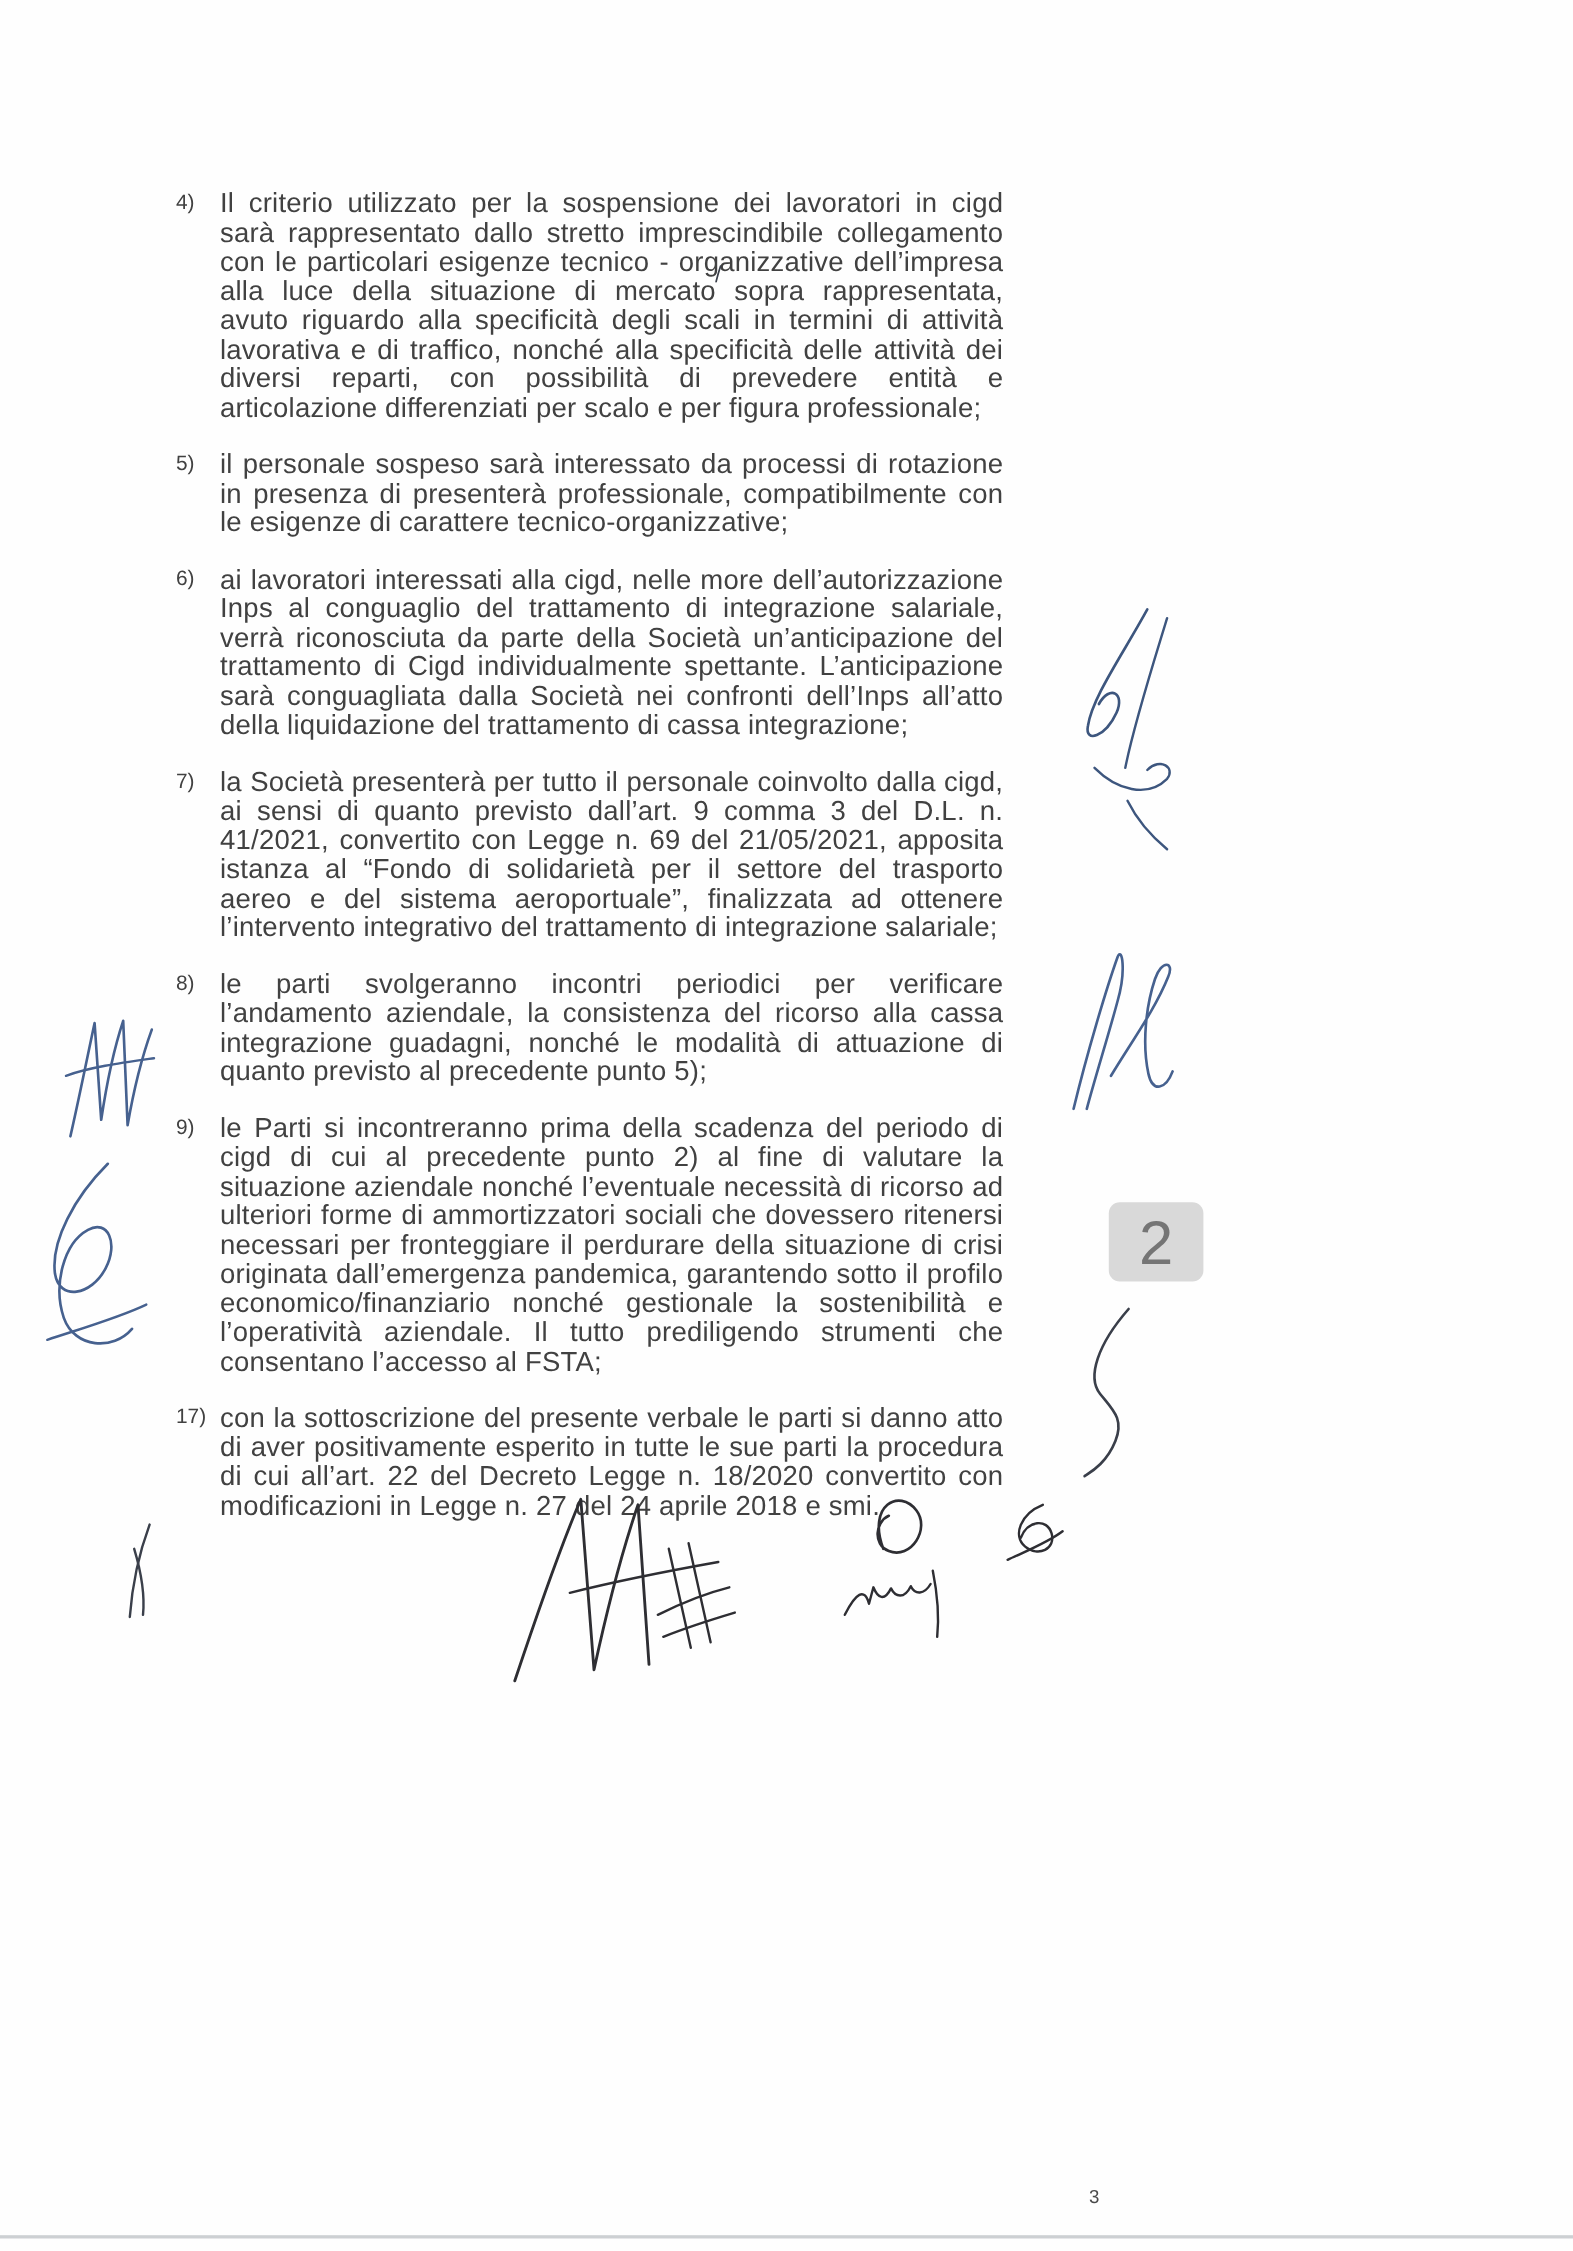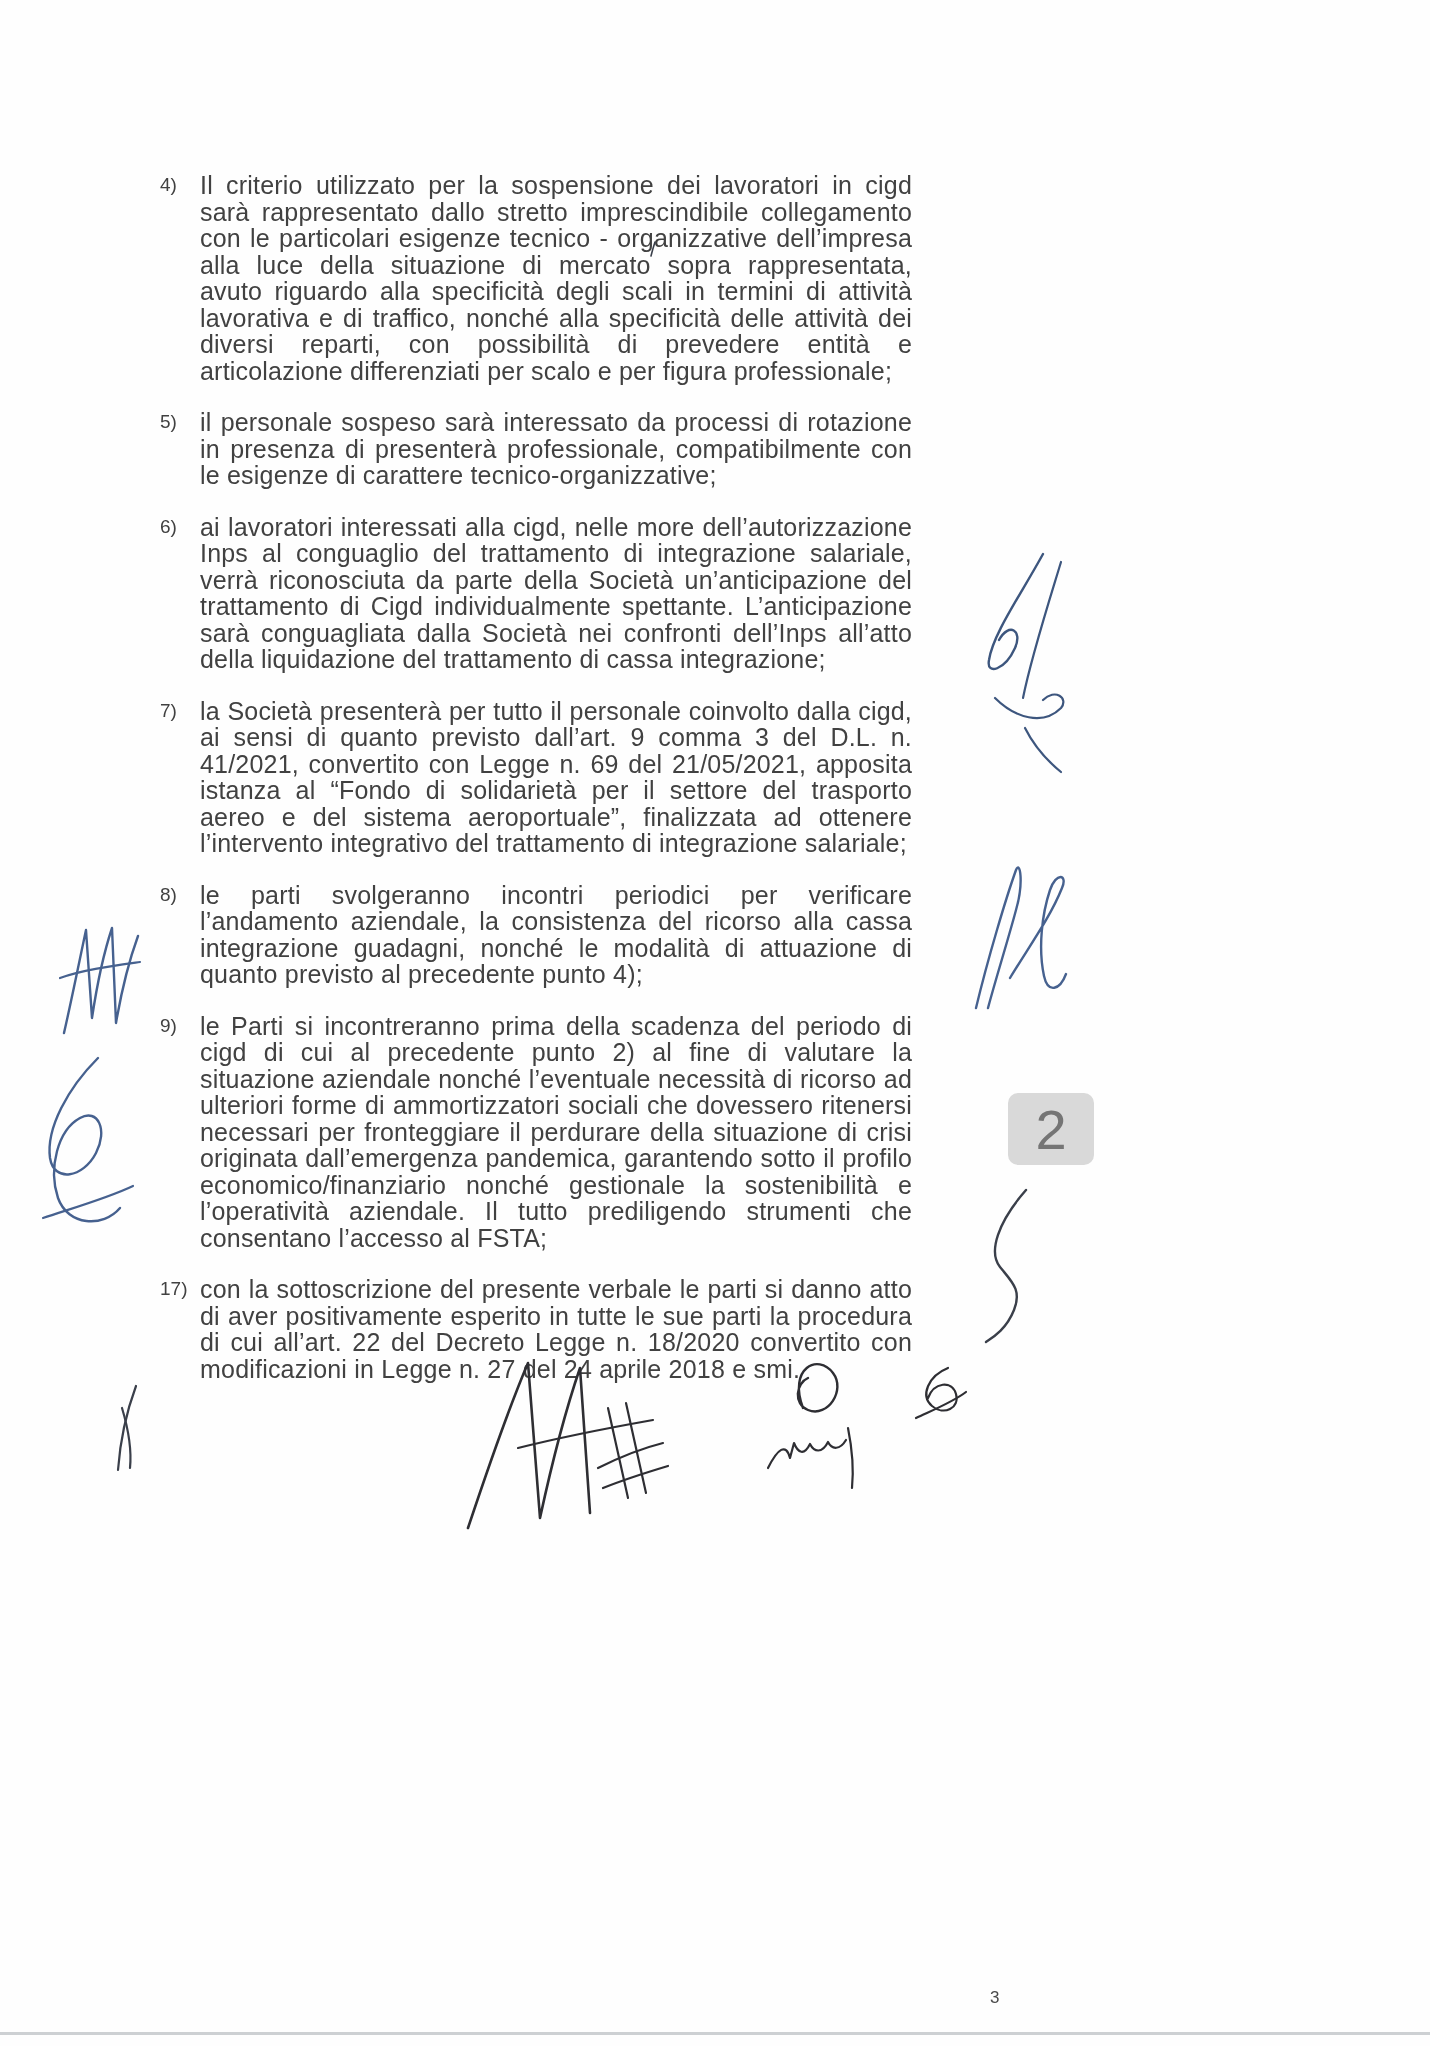--- a/index.html
+++ b/index.html
@@ -113,21 +113,21 @@
       <div class="item-text">ai lavoratori interessati alla cigd, nelle more dell’autorizzazione Inps al conguaglio del trattamento di integrazione salariale, verrà riconosciuta da parte della Società un’anticipazione del trattamento di Cigd individualmente spettante. L’anticipazione sarà conguagliata dalla Società nei confronti dell’Inps all’atto della liquidazione del trattamento di cassa integrazione;</div>
     </div>
 
     <div class="item">
       <span class="item-num">7)</span>
       <div class="item-text">la Società presenterà per tutto il personale coinvolto dalla cigd, ai sensi di quanto previsto dall’art. 9 comma 3 del D.L. n. 41/2021, convertito con Legge n. 69 del 21/05/2021, apposita istanza al “Fondo di solidarietà per il settore del trasporto aereo e del sistema aeroportuale”, finalizzata ad ottenere l’intervento integrativo del trattamento di integrazione salariale;</div>
     </div>
 
     <div class="item">
       <span class="item-num">8)</span>
-      <div class="item-text">le parti svolgeranno incontri periodici per verificare l’andamento aziendale, la consistenza del ricorso alla cassa integrazione guadagni, nonché le modalità di attuazione di quanto previsto al precedente punto 4);</div>
+      <div class="item-text">le parti svolgeranno incontri periodici per verificare l’andamento aziendale, la consistenza del ricorso alla cassa integrazione guadagni, nonché le modalità di attuazione di quanto previsto al precedente punto 5);</div>
     </div>
 
     <div class="item">
       <span class="item-num">9)</span>
       <div class="item-text">le Parti si incontreranno prima della scadenza del periodo di cigd di cui al precedente punto 2) al fine di valutare la situazione aziendale nonché l’eventuale necessità di ricorso ad ulteriori forme di ammortizzatori sociali che dovessero ritenersi necessari per fronteggiare il perdurare della situazione di crisi originata dall’emergenza pandemica, garantendo sotto il profilo economico/finanziario nonché gestionale la sostenibilità e l’operatività aziendale. Il tutto prediligendo strumenti che consentano l’accesso al FSTA;</div>
     </div>
 
     <div class="item">
       <span class="item-num">17)</span>
       <div class="item-text">con la sottoscrizione del presente verbale le parti si danno atto di aver positivamente esperito in tutte le sue parti la procedura di cui all’art. 22 del Decreto Legge n. 18/2020 convertito con modificazioni in Legge n. 27 del 24 aprile 2018 e smi.</div>

